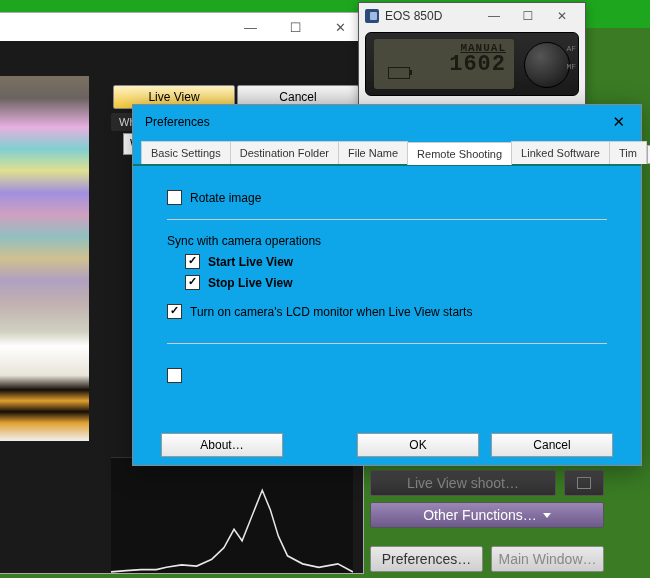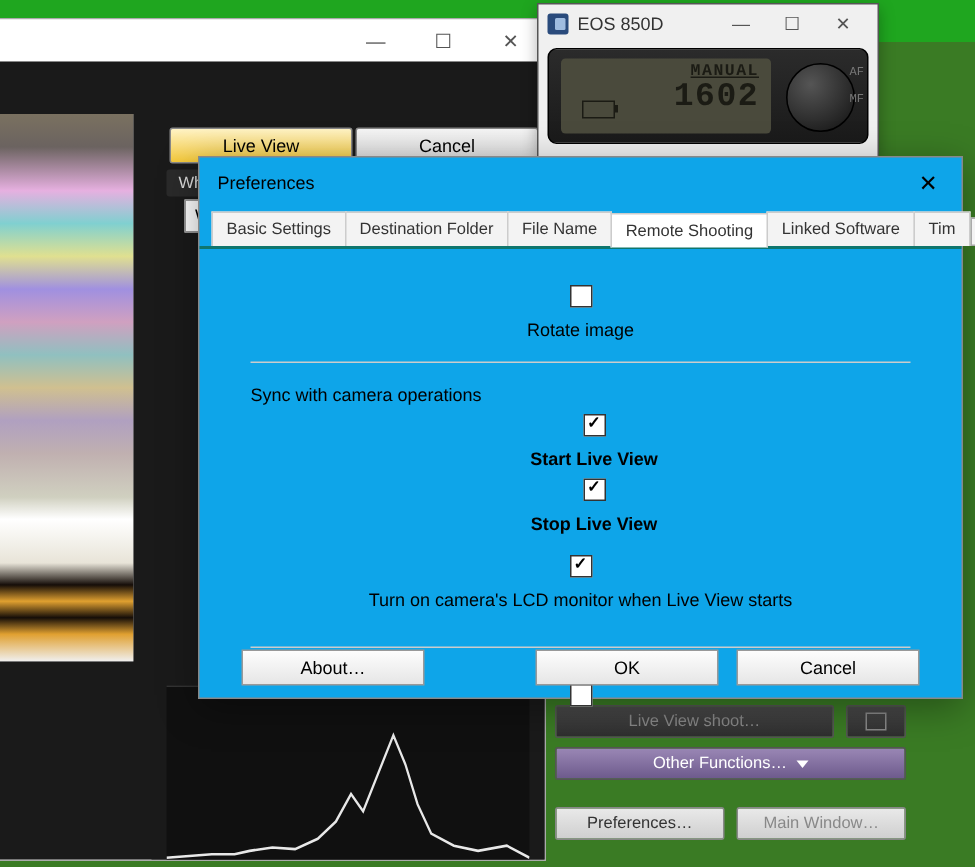--- a/index.html
+++ b/index.html
@@ -95,21 +95,21 @@
   .cam-lcd .batt{ position:absolute; left:14px; bottom:10px; width:20px; height:10px; border:1px solid #1b1b14; }
   .cam-lcd .batt::after{content:"";position:absolute;right:-3px;top:2px;width:2px;height:5px;background:#1b1b14;}
   .cam-lcd .dial{ position:absolute; right:8px; top:9px; width:44px; height:44px; border-radius:50%; background:radial-gradient(circle at 35% 30%, #555,#111); border:1px solid #000;}
   .cam-lcd .afmf{ position:absolute; right:2px; top:10px; font-size:8px; color:#777; line-height:12px;}
   
   .lower-controls {
     position:absolute; left:362px; top:430px; width:250px;
   }
   .lc-row { display:flex; gap:8px; margin:6px 8px; }
   .lc-btn {
-    flex:1; padding:4px 6px; font-size:11px; border:1px solid #555; border-radius:2px;
+    flex:1; padding:4px 6px; font-size:14px; border:1px solid #555; border-radius:2px;
     text-align:center; background:linear-gradient(#4a4a4a,#2e2e2e); color:#aaa;
     display:flex; align-items:center; justify-content:center; gap:6px;
   }
   .lc-btn.light { background:linear-gradient(#e9e9e9,#cfcfcf); color:#333; border-color:#888;}
   .lc-btn.purple { background:linear-gradient(#9a87b5,#6d5a8c); color:#fff;}
   .lc-btn.disabled { color:#888; }
   .tri-down{width:0;height:0;border-left:4px solid transparent;border-right:4px solid transparent;border-top:5px solid currentColor;}
   .sq-icon{width:12px;height:10px;border:1px solid #888;}
   
   .dialog {
@@ -123,21 +123,21 @@
     display:flex; align-items:flex-end; padding:0 8px; border-bottom:2px solid #0f766e; position:relative;
   }
   .ptab {
     padding:5px 9px; font-size:11px; border:1px solid #ccc; border-bottom:none;
     background:#f3f3f3; margin-right:-1px; color:#333; white-space:nowrap;
   }
   .ptab.active { background:#fff; position:relative; top:1px;}
   .tabstrip .scroll { display:flex; margin-left:2px; }
   .tabstrip .scroll .sbtn{ width:15px; height:17px; border:1px solid #aaa; background:#f4f4f4; font-size:8px; display:flex;align-items:center;justify-content:center; margin-left:-1px;}
   .dlg-body { padding:18px 34px 6px 34px; color:#000; font-size:12px;}
-  .chk-row { display:flex; align-items:center; gap:8px; margin:6px 0;flex-direction:column; }
+  .chk-row { display:flex; align-items:center; gap:8px; margin:6px 0; }
   .chk {
     width:13px; height:13px; border:1px solid #333; background:#fff; display:inline-flex;
     align-items:center; justify-content:center; font-size:11px; line-height:11px;
   }
   .chk.checked::after{ content:"✓"; color:#000; font-weight:bold; position:relative; top:-1px;}
   .group-label { margin:22px 0 6px 0;}
   .indent { margin-left:18px;font-weight:bold; }
   .hr { border:none; border-top:1px solid #ccc; margin:14px 0; }
   .dlg-footer {
     position:absolute; left:0; right:0; bottom:8px; padding:0 28px;

